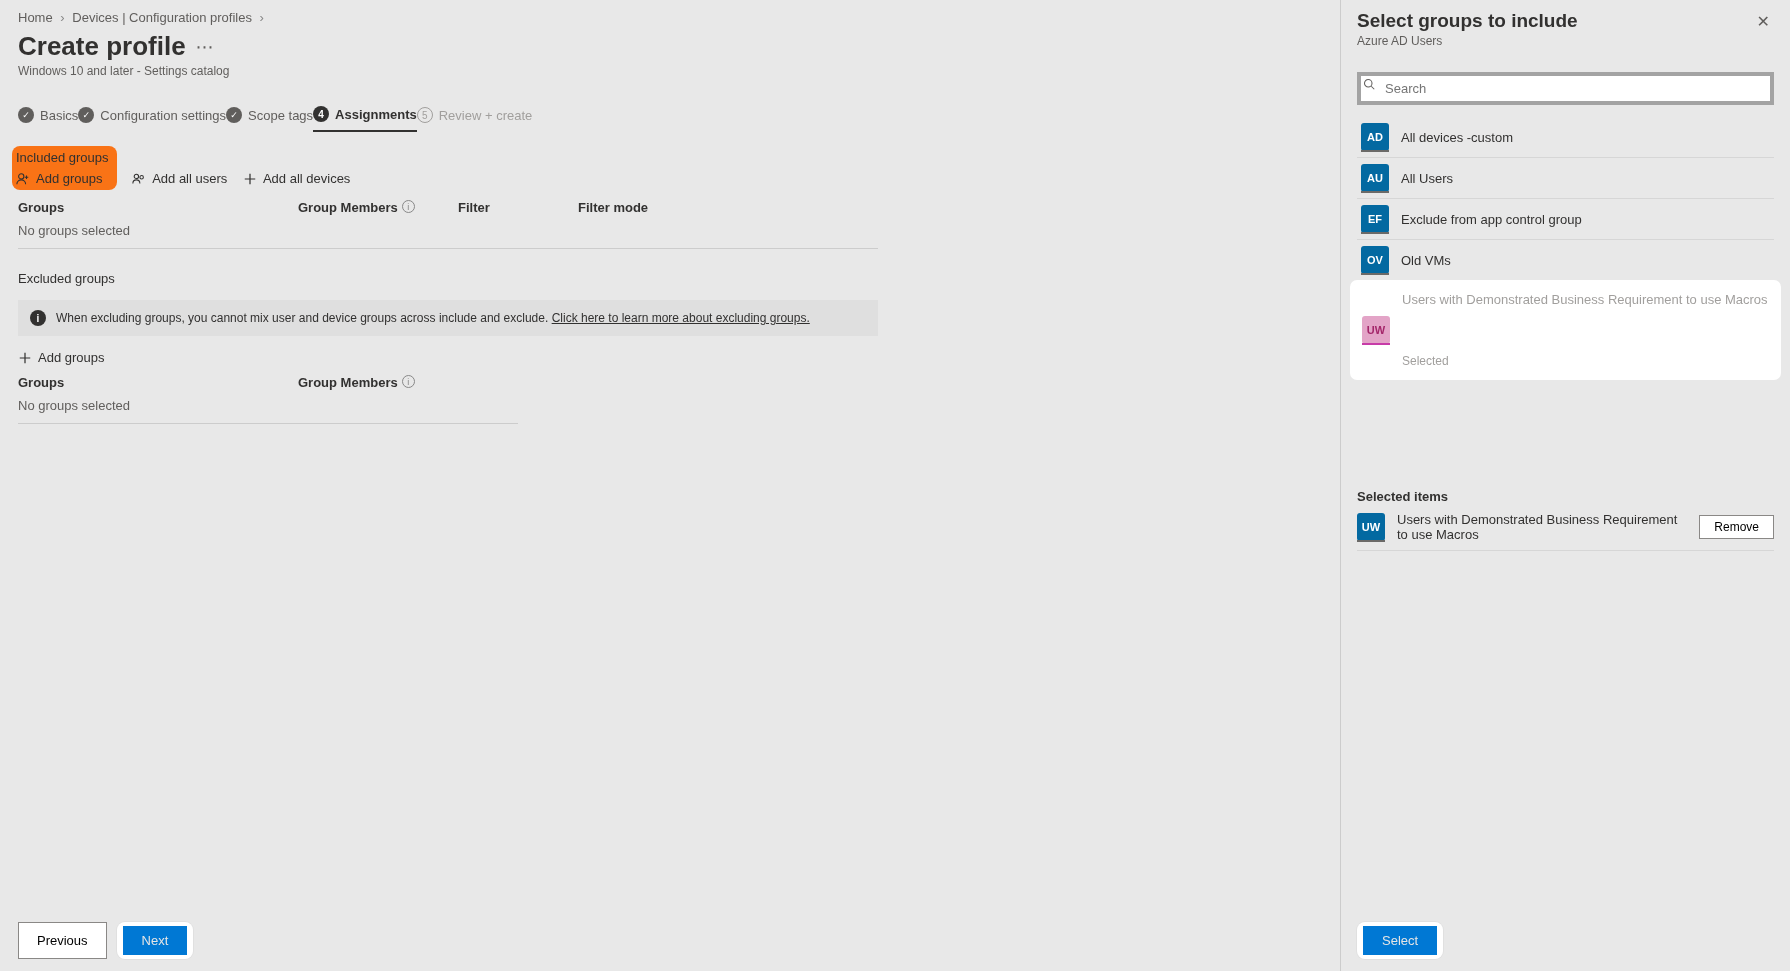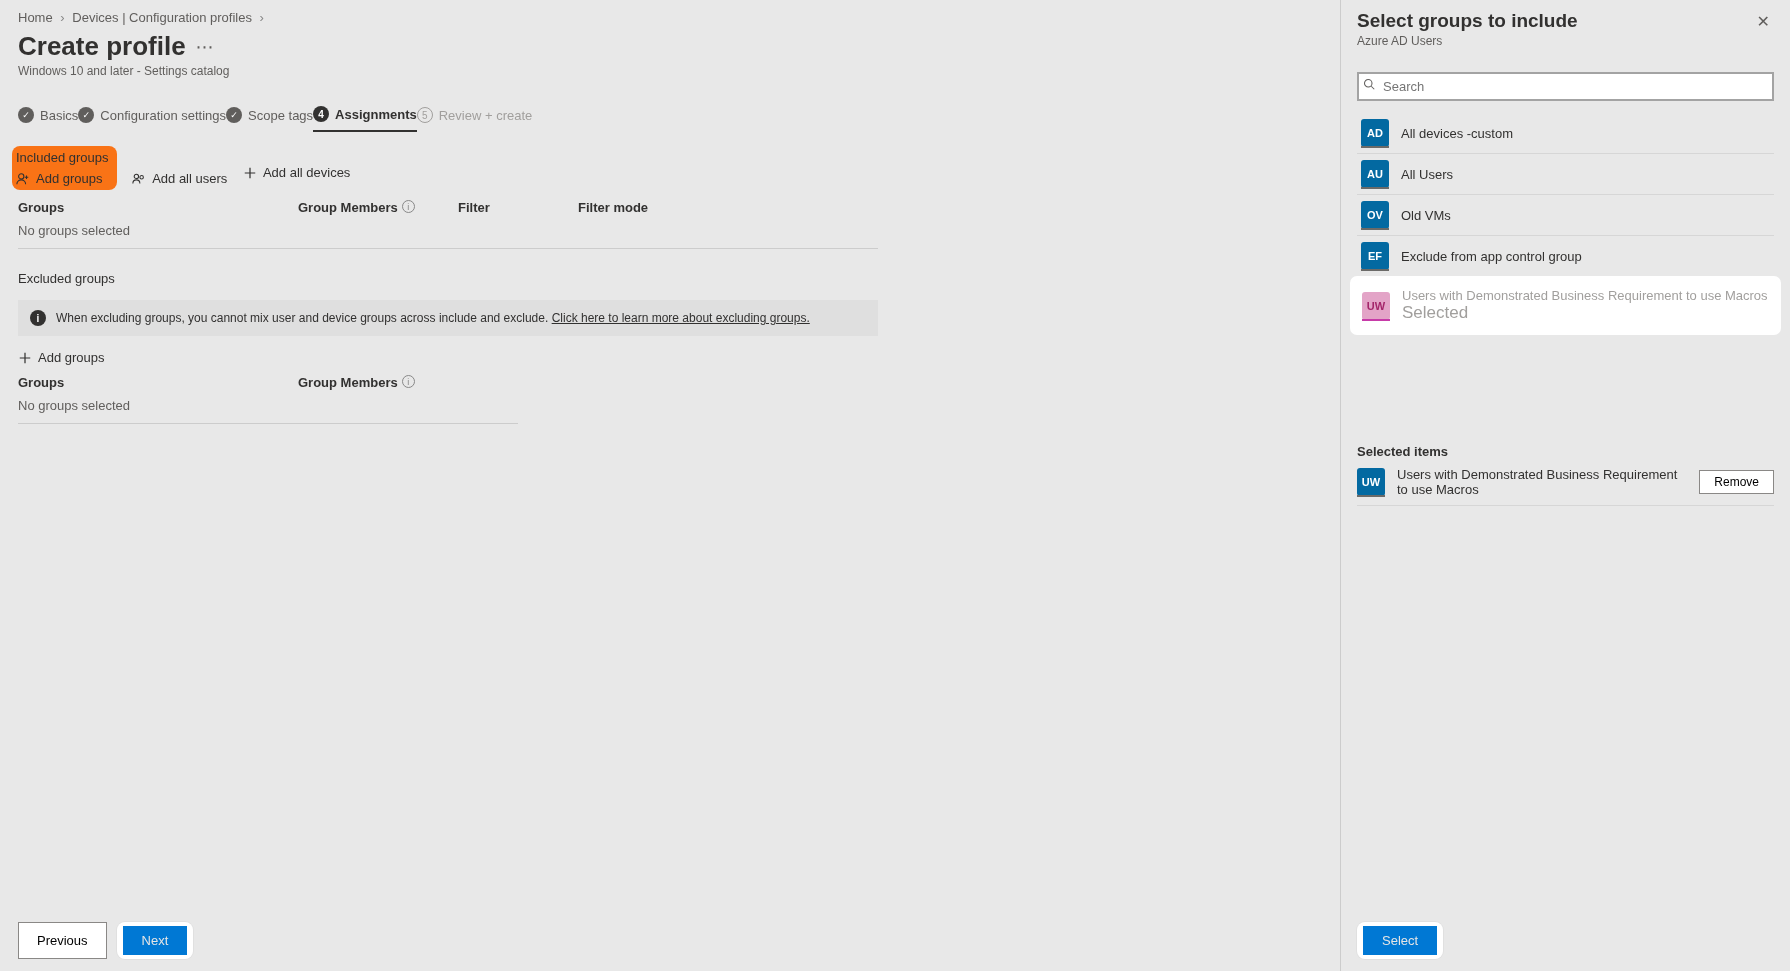--- a/index.html
+++ b/index.html
@@ -48,37 +48,37 @@
   .btn.primary { background: #0078d4; color: #e5e5e5; border: 1px solid #0078d4; }
 
   
   .panel { width: 450px; background: #e8e8e8; border-left: 1px solid #ccc; display: flex; flex-direction: column; padding: 10px 16px 60px 16px; position: relative; }
   .panel-head { display: flex; justify-content: space-between; align-items: flex-start; }
   .panel-title { font-size: 19px; font-weight: 600; color: #323130; }
   .panel-sub { font-size: 12px; color: #605e5c; margin-top: 2px; }
   .close-x { font-size: 16px; color: #605e5c; cursor: pointer; padding: 2px 4px; }
 
   .search-wrap { margin-top: 24px; position: relative; }
-  .search-input { width: 100%; padding: 5px 8px 5px 24px; font-size: 13px; border: 2px solid #a3a3a3; background: #fff; }
+  .search-input { width: 100%; padding: 5px 8px 5px 24px; font-size: 13px; border: 4px solid #a3a3a3; background: #fff; }
   .search-ico { position: absolute; left: 6px; top: 6px; color: #605e5c; font-size: 12px; }
 
   .group-list { margin-top: 12px; }
   .group-item { display: flex; align-items: center; gap: 12px; padding: 6px 4px; border-bottom: 1px solid #d6d6d6; cursor: pointer; }
   .group-item.selected { background: #fff; border: 1px solid #fff; border-radius: 4px; margin: 2px -4px; padding: 8px 8px; box-shadow: 0 0 0 3px #fff; }
   .avatar { width: 28px; height: 28px; border-radius: 3px; display: flex; align-items: center; justify-content: center; font-size: 11px; font-weight: 600; color: #fff; flex-shrink: 0; }
   .avatar.gray { background: #0369a1; color: #fff; }
   .avatar.pink { background: #e3a4c7; color: #a4266a; }
   .avatar.pink.active { position: relative; }
   .avatar.pink.active::after { content: ""; position: absolute; left: 0; bottom: -1px; width: 100%; height: 2px; background: #c73ba8; }
   .avatar.gray.bar::after { content: ""; position: absolute; left: 0; bottom: -1px; width: 100%; height: 2px; background: #6b6a68; }
   .avatar.gray.bar { position: relative; }
   .group-text { display: flex; flex-direction: column; }
   .group-name { font-size: 13px; color: #323130; }
   .group-item.selected .group-name { color: #a19f9d; }
-  .group-status { font-size: 17px; color: #a19f9d; }
+  .group-status { font-size: 12px; color: #a19f9d; margin-top: 47px; }
 
   .selected-head { font-size: 13px; font-weight: 600; margin-top: 110px; }
   .sel-row { display: flex; align-items: center; gap: 12px; padding: 8px 0; border-bottom: 1px solid #d6d6d6; }
   .sel-row .group-name { flex: 1; font-size: 13px; }
   .remove-btn { padding: 4px 14px; font-size: 12px; border: 1px solid #8a8886; background: #fff; cursor: pointer; }
 
   .panel-footer { position: absolute; left: 16px; bottom: 12px; }
 
   
   .hl { background: #fff; border-radius: 8px; padding: 6px 10px; display: inline-block; box-shadow: 0 0 0 1px rgba(0,0,0,0.03); }
@@ -150,21 +150,21 @@
       <span class="action-link" style="margin-left:12px; display:inline-flex; vertical-align:bottom; margin-bottom:4px;">
         <span class="icon">
           <svg width="14" height="14" viewBox="0 0 16 16">
               <circle cx="5" cy="5" r="2.5" fill="none" stroke="#323130" stroke-width="1.2"></circle>
               <circle cx="11" cy="6" r="2" fill="none" stroke="#323130" stroke-width="1.2"></circle>
               <path d="M1 13c0-2.2 1.8-4 4-4s4 1.8 4 4" fill="none" stroke="#323130" stroke-width="1.2"></path>
             </svg>
         </span>
         <span>Add all users</span>
       </span>
-      <span class="action-link" style="margin-left:12px; display:inline-flex; vertical-align:bottom; margin-bottom:10px;">
+      <span class="action-link" style="margin-left:12px; display:inline-flex; vertical-align:bottom; margin-bottom:4px;">
         <span class="icon">
           <svg width="14" height="14" viewBox="0 0 16 16">
               <path d="M8 2v12M2 8h12" stroke="#323130" stroke-width="1.4"></path>
             </svg>
         </span>
         <span>Add all devices</span>
       </span>
     </div>
 
     <div class="tbl tbl-wrap1">
@@ -250,29 +250,29 @@
             <div class="group-name">All devices -custom</div>
           </div>
         </div>
         <div class="group-item">
           <div class="avatar gray bar">AU</div>
           <div class="group-text">
             <div class="group-name">All Users</div>
           </div>
         </div>
         <div class="group-item">
+          <div class="avatar gray bar">EF</div>
+          <div class="group-text">
+            <div class="group-name">Exclude from app control group</div>
+          </div>
+        </div>
+        <div class="group-item">
           <div class="avatar gray bar">OV</div>
           <div class="group-text">
             <div class="group-name">Old VMs</div>
-          </div>
-        </div>
-        <div class="group-item">
-          <div class="avatar gray bar">EF</div>
-          <div class="group-text">
-            <div class="group-name">Exclude from app control group</div>
           </div>
         </div>
         <div class="group-item selected">
           <div class="avatar pink active">UW</div>
           <div class="group-text">
             <div class="group-name">Users with Demonstrated Business Requirement to use Macros</div>
             <div class="group-status">Selected</div>
           </div>
         </div>
       </div>

